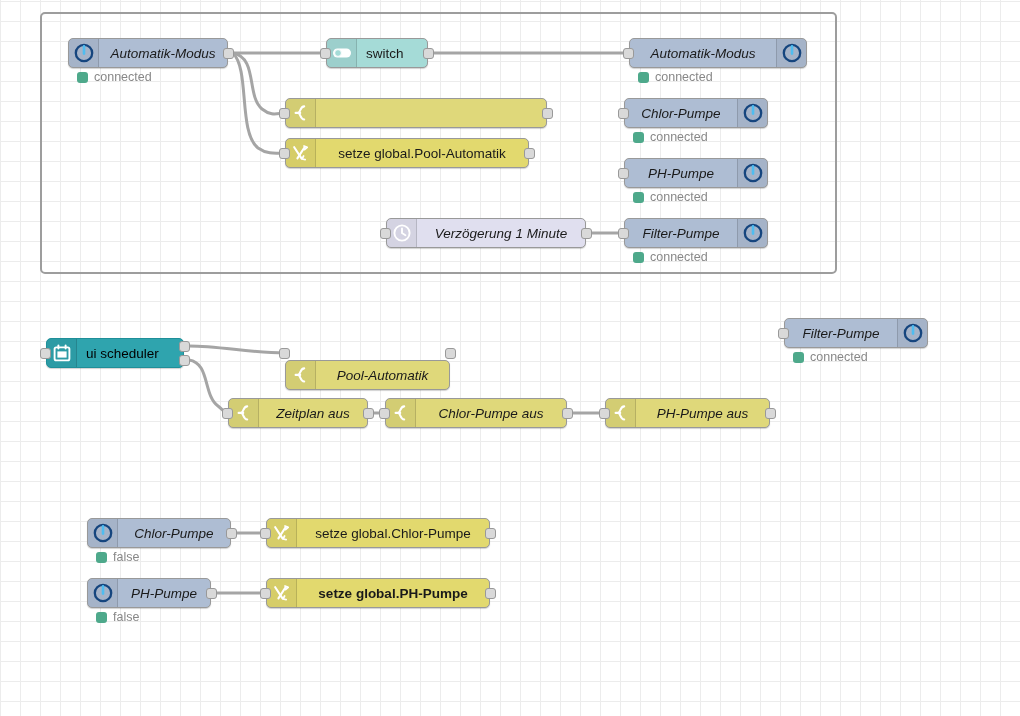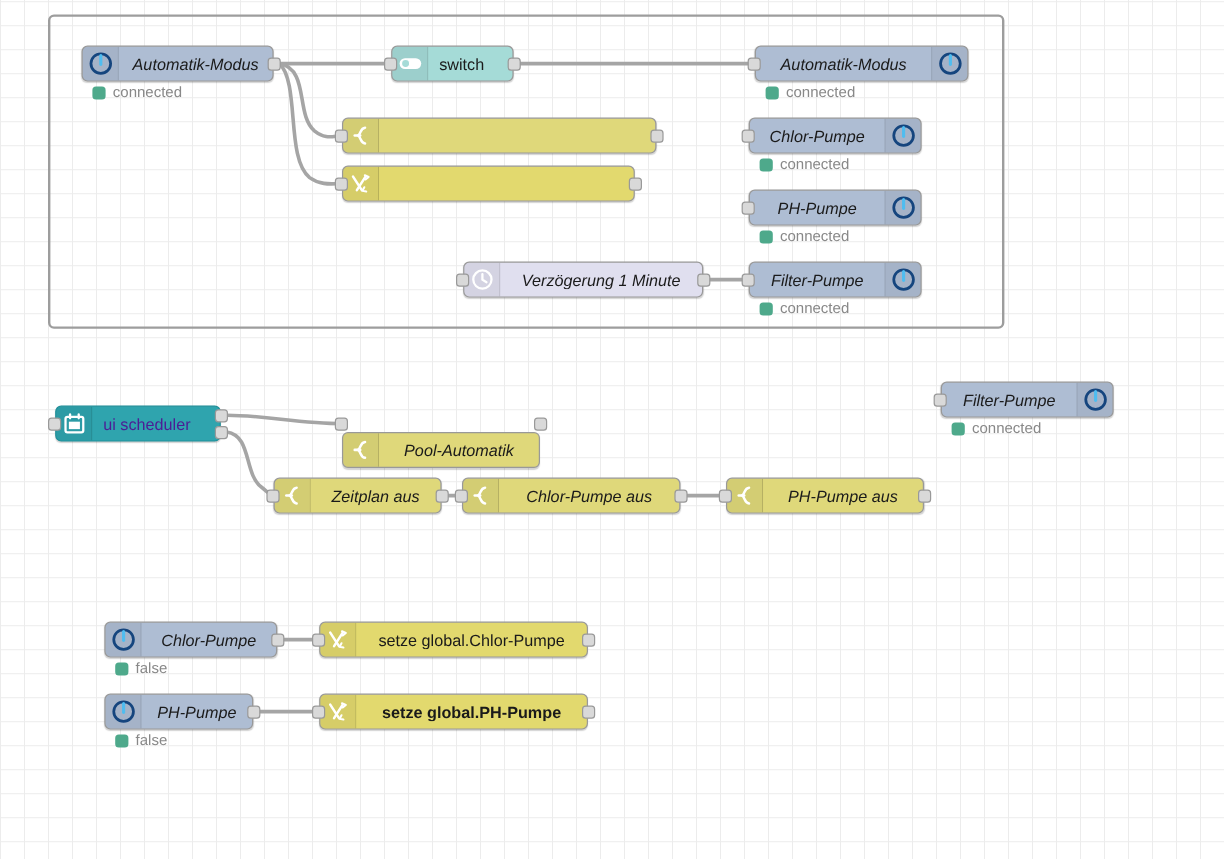--- a/index.html
+++ b/index.html
@@ -64,21 +64,21 @@
   .node .label.center{text-align:center;}
   .node .label.lefttxt{text-align:left;}
 
   
   .n-ui-control{background:#aebdd3;}
   .n-switch{background:#a5dbd7;}
   .n-function{background:#dfd87a;}
   .n-change{background:#e2d96e;}
   .n-delay{background:#e0dfef;}
   .n-sched{background:#2fa4ae;border-color:#1f8f99;}
-  .n-sched .label{color:#4c1d95;}
+  .n-sched .label{color:#000000;}
 
   
   .port{
     position:absolute;
     width:11px;height:11px;
     background:#d9d9d9;
     border:1px solid #999;
     border-radius:3px;
     box-sizing:border-box;
   }
@@ -170,20 +170,21 @@
       <div class="port" style="left: 542px; top: 107.5px;"></div>
       <div class="node n-change" style="left: 285px; top: 138px; width: 244px;">
         <div class="icon-box left">
           <svg width="20" height="20" viewBox="0 0 20 20" class="svg-ic">
             <path d="M3.2 4.2 L10.5 15.4" stroke="#ffffff" stroke-width="2.1" stroke-linecap="round" fill="none"></path>
             <path d="M13.6 4.2 L6.4 15.4" stroke="#ffffff" stroke-width="2.1" stroke-linecap="round" fill="none"></path>
             <path d="M13.0 3.0 L16.2 4.4 L13.6 6.6" fill="none" stroke="#ffffff" stroke-width="1.7" stroke-linecap="round" stroke-linejoin="round"></path>
             <path d="M12.6 13.0 L11.0 16.0 L14.2 16.6" fill="none" stroke="#ffffff" stroke-width="1.7" stroke-linecap="round" stroke-linejoin="round"></path>
           </svg>
         </div>
+        <div class="label center">setze global.Pool-Automatik</div>
       </div>
       <div class="port" style="left: 279px; top: 147.5px;"></div>
       <div class="port" style="left: 524px; top: 147.5px;"></div>
       <div class="node n-ui-control" style="left: 624px; top: 98px; width: 144px;">
         <div class="label ital center">Chlor-Pumpe</div>
         <div class="icon-box right">
           <svg width="20" height="20" viewBox="0 0 20 20" class="svg-ic">
             <circle cx="10" cy="10" r="8.2" fill="none" stroke="#15457e" stroke-width="2.3"></circle>
             <line x1="10" y1="3.2" x2="10" y2="10.6" stroke="#4fbdf0" stroke-width="2.6" stroke-linecap="round"></line>
           </svg>

